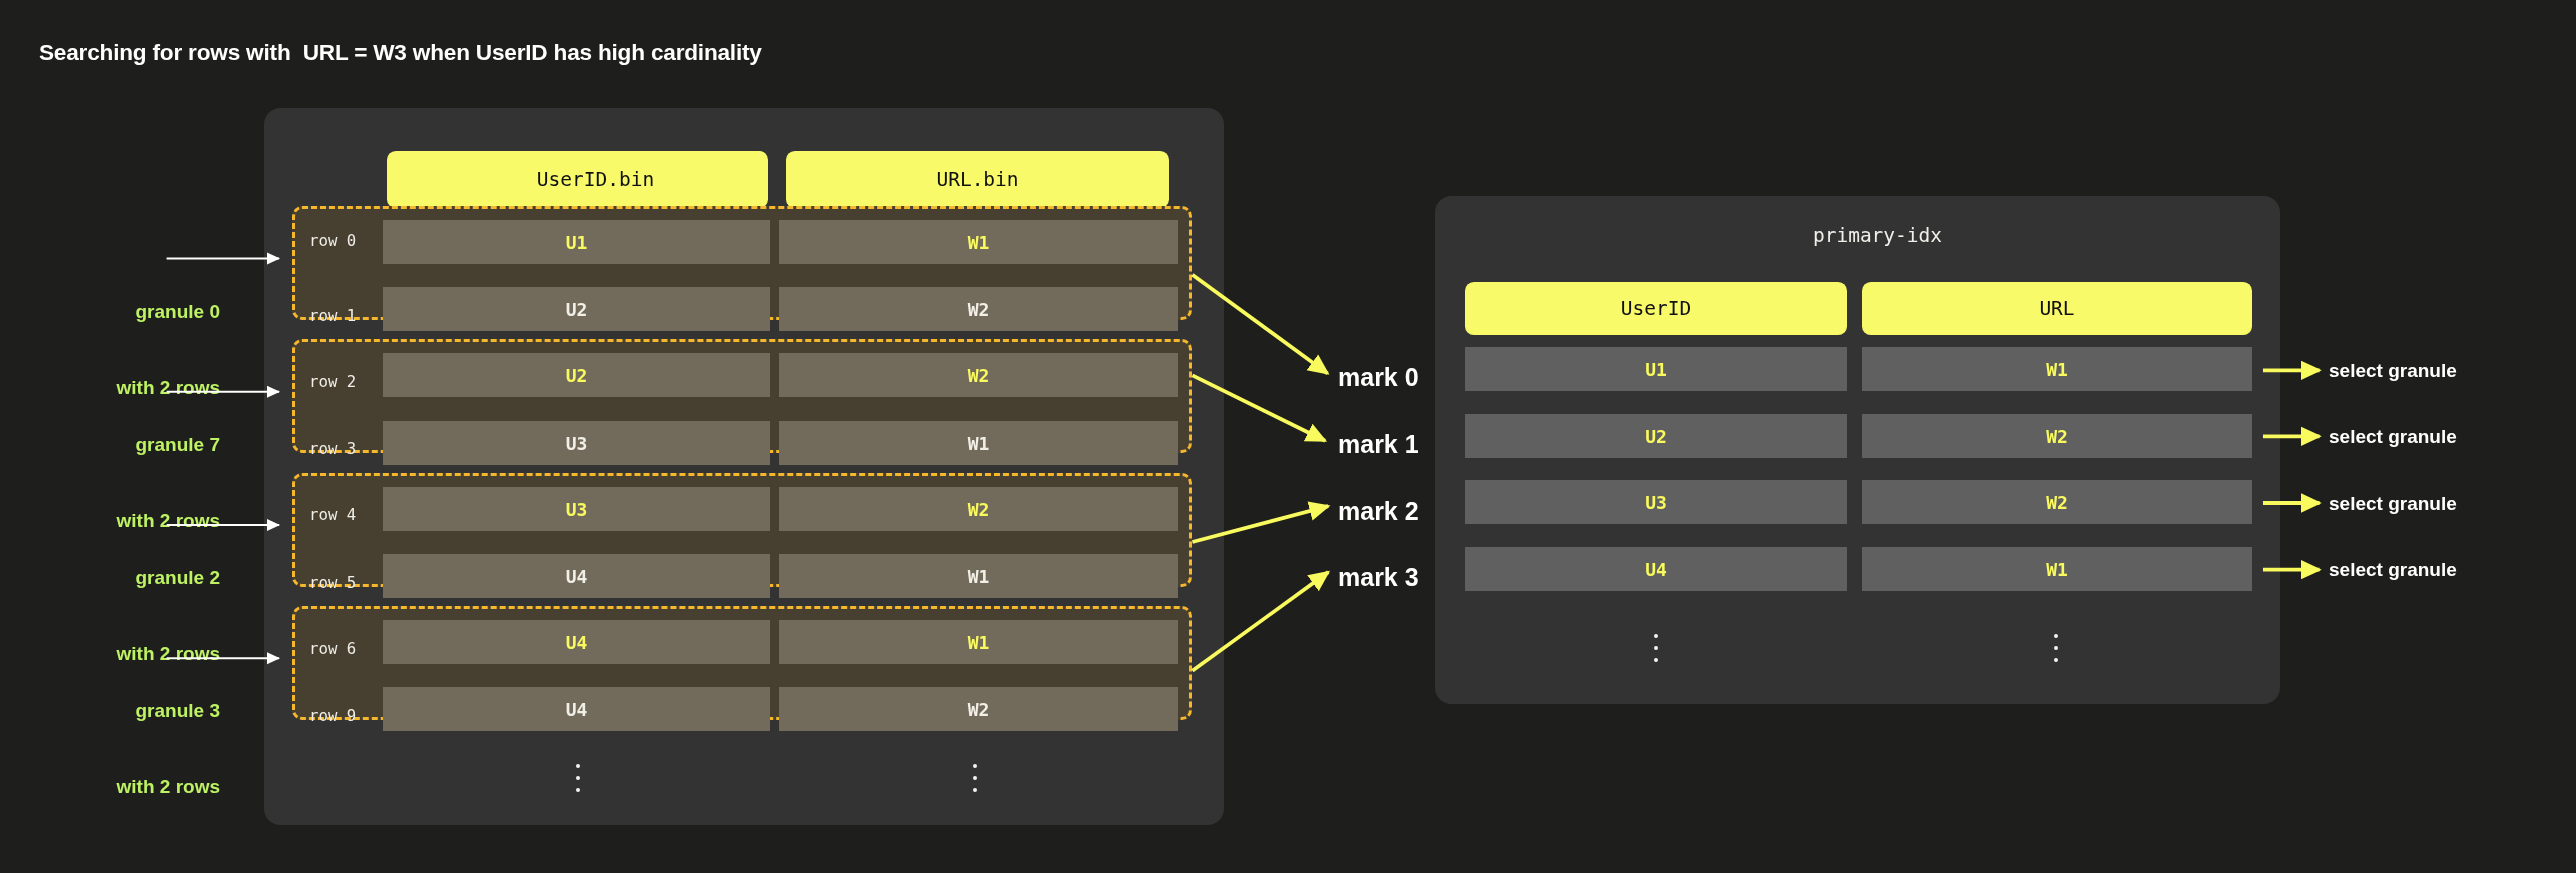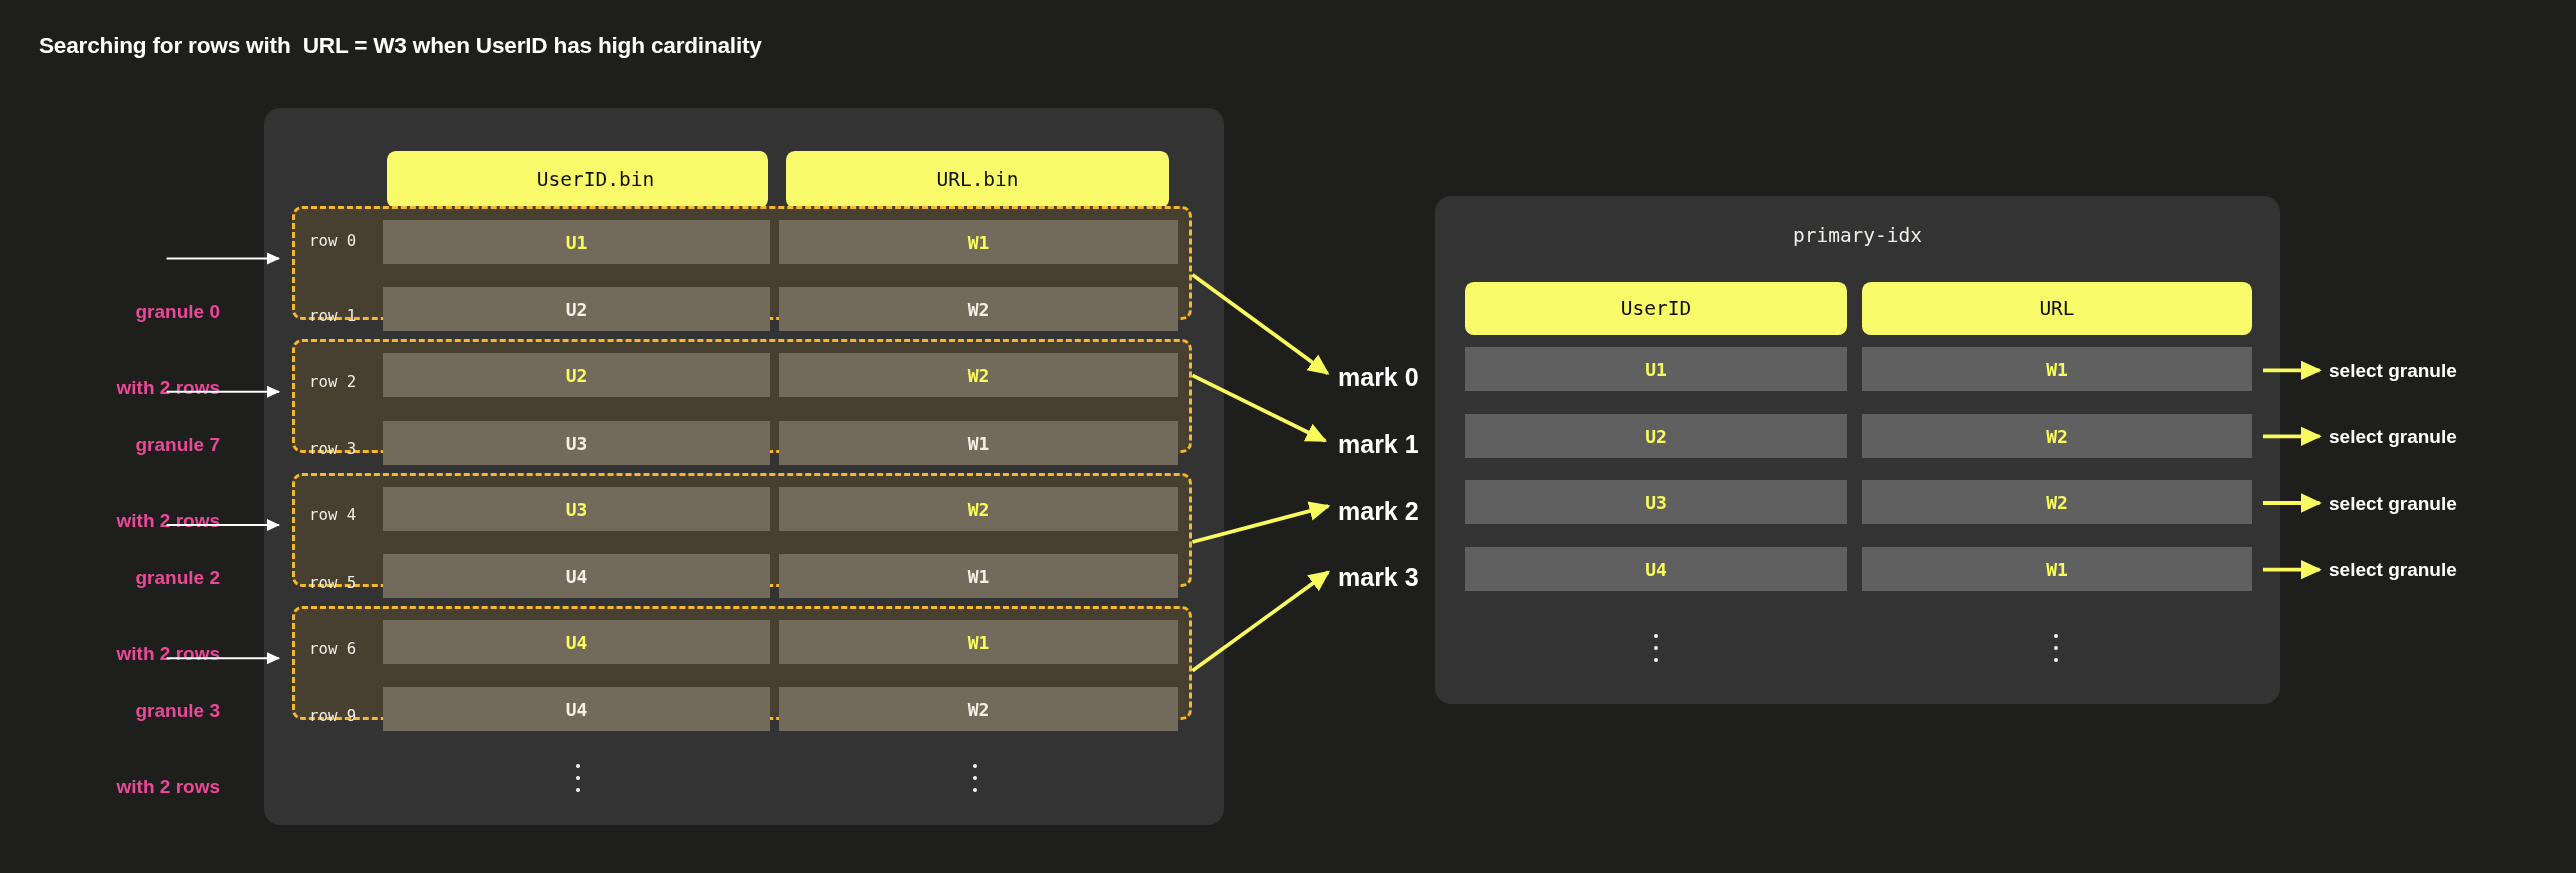--- a/index.html
+++ b/index.html
@@ -7,21 +7,21 @@
     width:2576px;height:874px;
     background:#1e1f1c;
     font-family:"Liberation Sans", sans-serif;
     overflow:hidden;
     position:relative;
   }
   .stage{position:absolute;left:0;top:0;width:2576px;height:874px;}
 
   
   #page-title{
-    position:absolute;left:39px;top:33px;
+    position:absolute;left:39px;top:40px;
     font-size:22.6px;font-weight:bold;color:#ffffff;
     letter-spacing:-0.2px;white-space:pre;
   }
 
   
   .panel{
     position:absolute;
     background:#333333;
     border-radius:16.3px;
   }
@@ -82,34 +82,35 @@
     color:#f9fa5e;
     box-sizing:border-box;
   }
   #idx-title{
     position:absolute;
     color:#f0efe9;
     font-family:"DejaVu Sans Mono", monospace;
     font-size:19.5px;
     white-space:pre;
     text-align:center;
+    padding-left:20px;
   }
 
   
   .vdots{
     position:absolute;
     display:flex;flex-direction:column;align-items:center;
     gap:8.2px;
   }
   .vdots i{display:block;width:3.8px;height:3.8px;border-radius:50%;background:#f3f2ec;}
 
   
   .granule-note{
     position:absolute;
-    color:#ec4899;font-size:19px;font-weight:bold;
+    color:#bef264;font-size:19px;font-weight:bold;
     line-height:1.34;text-align:right;white-space:pre;
   }
   .mark-note{
     position:absolute;
     color:#ffffff;font-size:25px;font-weight:bold;white-space:pre;
   }
   .select-note{
     position:absolute;
     color:#ffffff;font-size:19px;font-weight:bold;white-space:pre;
   }

